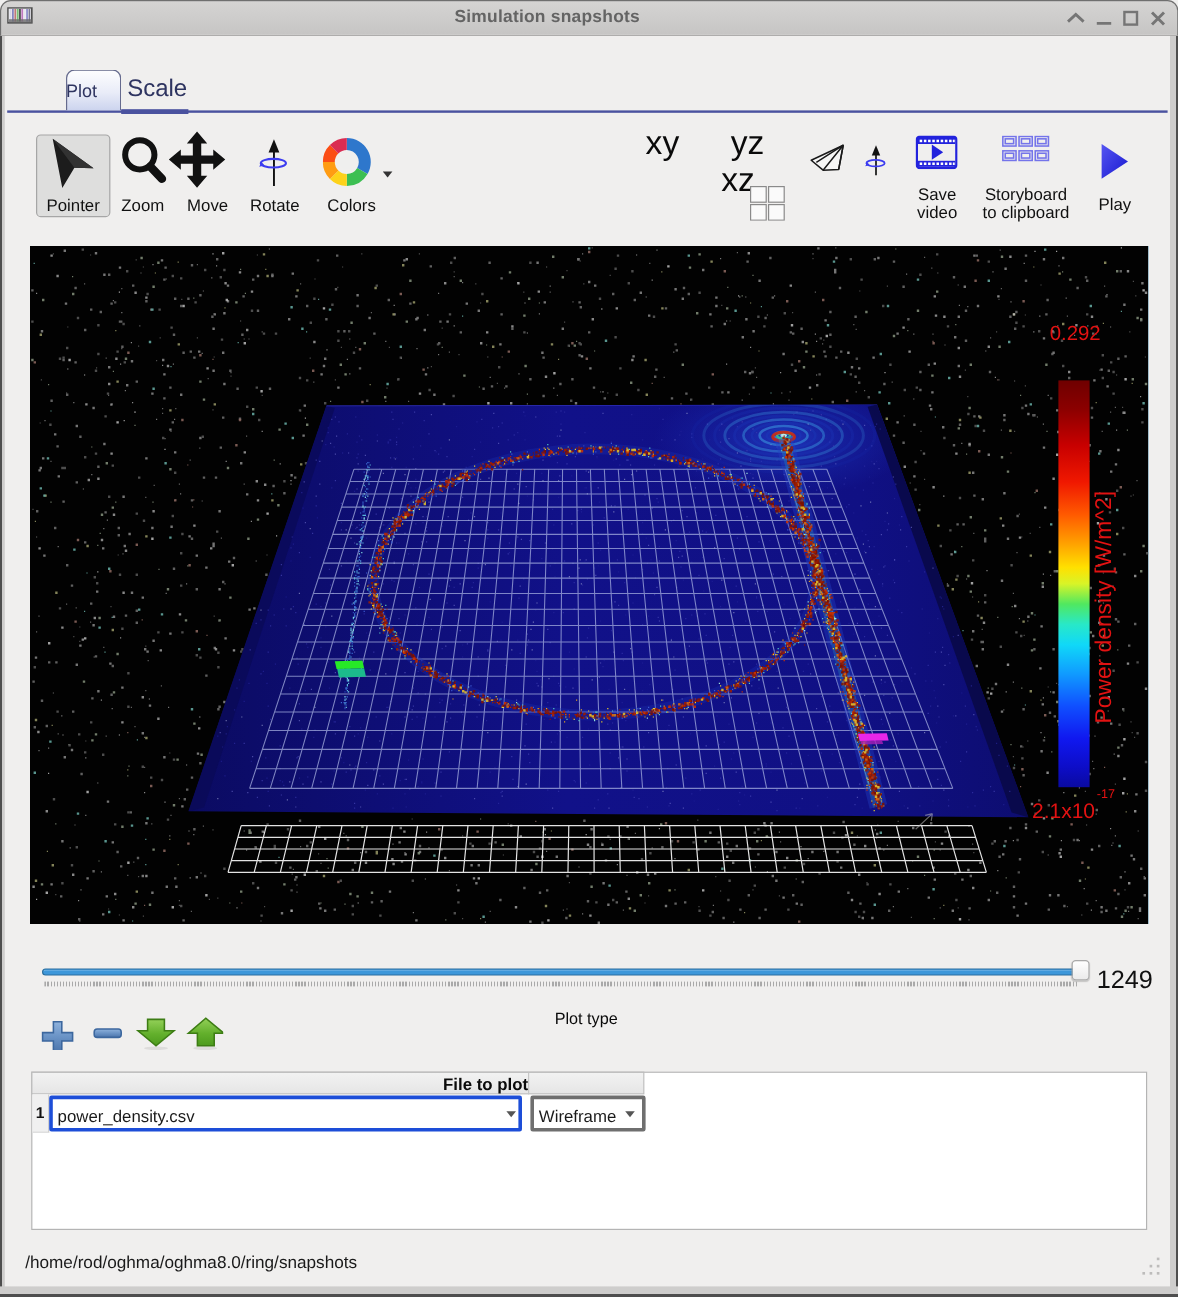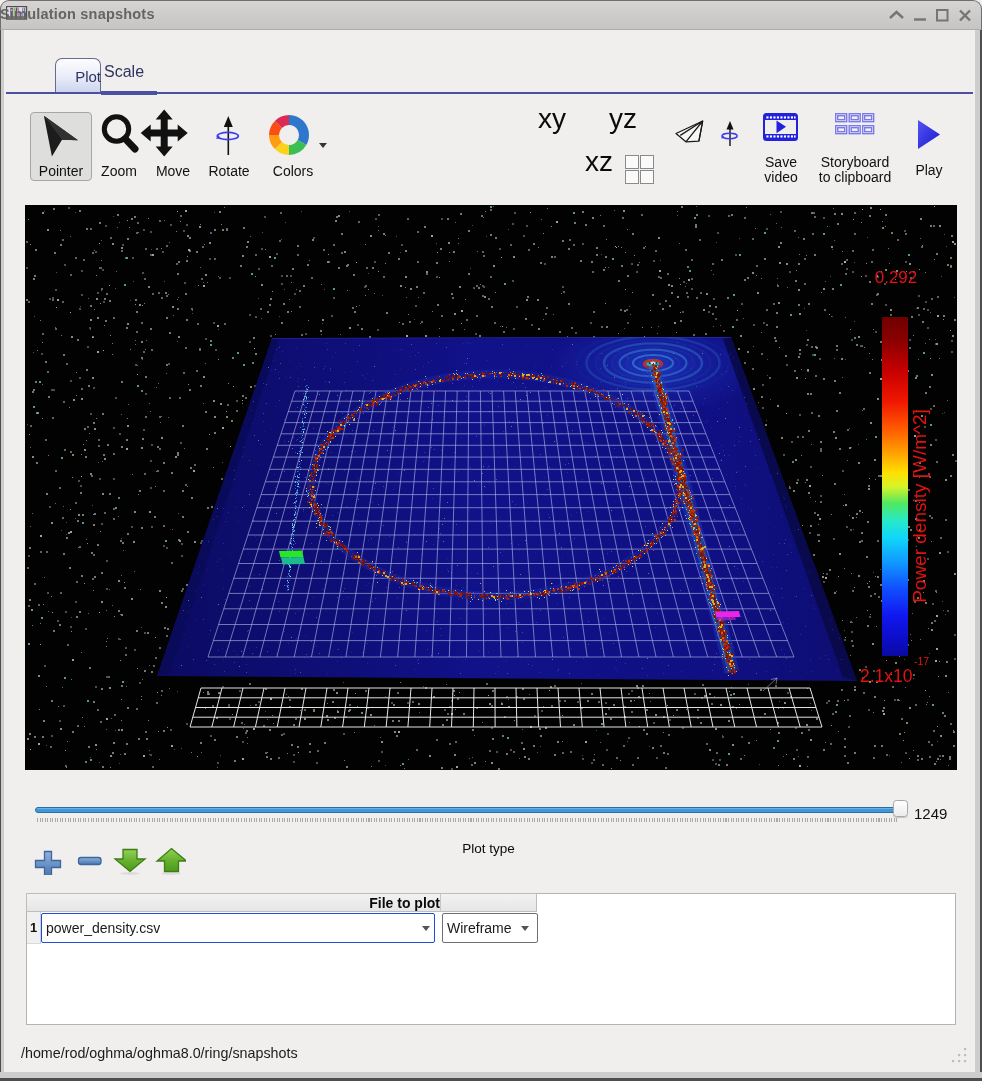--- a/index.html
+++ b/index.html
@@ -1,51 +1,51 @@
 <!DOCTYPE html>
 <html><head><meta charset="utf-8"><title>Simulation snapshots</title><style>
 *{margin:0;padding:0;box-sizing:border-box}
 html,body{width:982px;height:1081px}
 body{font-family:"Liberation Sans",sans-serif;position:relative;background:#f0efee}
 .a{position:absolute}
 .lbl{position:absolute;font-size:14px;color:#111;text-align:center;white-space:nowrap}
 .tablabel{color:#2e3460}
-.combo{position:absolute;background:#fff;border:1px solid #1d4ed8;border-radius:2px;font-size:14px;color:#1a1a1a;line-height:28px;padding-left:4px}
+.combo{position:absolute;background:#fff;border:3px solid #1d4ed8;border-radius:2px;font-size:14px;color:#1a1a1a;line-height:28px;padding-left:4px}
 .carr{position:absolute;width:0;height:0;border-left:4.5px solid transparent;border-right:4.5px solid transparent;border-top:5px solid #555}
 </style></head><body>
 <div class="a" style="left:0;top:0;width:982px;height:30px;background:linear-gradient(#d5d4d3,#c6c5c4);border:1px solid #6f6f6f;border-bottom:1px solid #aeadac;border-radius:9px 9px 0 0"></div>
 <svg class="a" style="left:6px;top:6px" width="22" height="14" viewBox="0 0 22 14">
 <rect x="0.5" y="0.5" width="20" height="12.5" fill="#f2f2f2" stroke="#4f4f4f" stroke-width="1.4"></rect>
 <rect x="2" y="1.5" width="1.6" height="10.5" fill="#d8d8e8"></rect>
 <rect x="4" y="1.5" width="1.5" height="10.5" fill="#8585c0"></rect>
 <rect x="6" y="1.5" width="1.5" height="10.5" fill="#c07878"></rect>
 <rect x="8" y="1.5" width="1.5" height="10.5" fill="#78c078"></rect>
 <rect x="9.8" y="1.5" width="1.6" height="10.5" fill="#555"></rect>
 <rect x="11.8" y="1.5" width="1.5" height="10.5" fill="#c078c0"></rect>
 <rect x="13.8" y="1.5" width="1.5" height="10.5" fill="#e8e8f0"></rect>
 <rect x="15.8" y="1.5" width="1.5" height="10.5" fill="#9090cc"></rect>
 <rect x="17.8" y="1.5" width="1.4" height="10.5" fill="#787894"></rect>
 <rect x="1.5" y="10" width="19" height="3" fill="#6a6a6a" opacity="0.8"></rect>
 </svg>
-<div class="a" style="left:0;top:6px;width:912px;font-size:14.5px;font-weight:bold;color:#646464;letter-spacing:0.2px">Simulation snapshots</div>
+<div class="a" style="left:0;top:6px;width:912px;text-align:center;font-size:14.5px;font-weight:bold;color:#646464;letter-spacing:0.2px">Simulation snapshots</div>
 <svg class="a" style="left:884px;top:2px" width="92" height="27" viewBox="0 0 92 27">
 <path d="M6 16l6.5-6 6.5 6" stroke="#757575" stroke-width="2.4" fill="none"></path>
 <path d="M30 17.5h12" stroke="#757575" stroke-width="2.4" fill="none"></path>
 <rect x="53" y="8" width="10.5" height="10.5" stroke="#757575" stroke-width="2" fill="none"></rect>
 <path d="M76 8.5l10 10M86 8.5l-10 10" stroke="#757575" stroke-width="2.4" fill="none"></path>
 </svg>
 <div class="a" style="left:0;top:30px;width:4px;height:1051px;background:linear-gradient(90deg,#4e4e4e 0 1.4px,#cecdcc 1.4px)"></div>
 <div class="a" style="left:975px;top:30px;width:7px;height:1051px;background:linear-gradient(90deg,#cecdcc 0 4.6px,#4e4e4e 4.6px)"></div>
 <div class="a" style="left:0;top:1072px;width:982px;height:9px;background:linear-gradient(#cecdcc 0 6px,#4e4e4e 6px)"></div>
 
 <div class="a" style="left:6px;top:91.5px;width:967px;height:2.5px;background:#4a529f"></div>
 <div class="a" style="left:101px;top:90.5px;width:56px;height:4.5px;background:#4a529f"></div>
 <div class="a" style="left:55px;top:58px;width:46px;height:34px;background:linear-gradient(#fdfdfe,#e9ecf8 55%,#ccd4ee);border:1.5px solid #666b8e;border-bottom:none;border-radius:7px 7px 0 0"></div>
-<div class="a tablabel" style="left:55px;top:68px;width:46px;text-align:right;font-size:15px">Plot</div>
-<div class="a tablabel" style="left:104px;top:63px;width:54px;font-size:16px">Scale</div>
+<div class="a tablabel" style="left:55px;top:68px;width:46px;text-align:left;font-size:15px">Plot</div>
+<div class="a tablabel" style="left:104px;top:63px;width:54px;text-align:center;font-size:20px">Scale</div>
 
 <div class="a" style="left:30px;top:112px;width:62px;height:69px;background:#dededd;border:1px solid #a6a6a6;border-radius:4px"></div>
 <svg class="a" style="left:30px;top:108px" width="310px" height="80px" viewBox="0 0 310 80">
 <path d="M13.9 7.7 L48 32.3 L32 31.8 L21.9 48.6 Z" fill="#1c1c1c"></path>
 <path d="M13.9 7.7 L48 32.3 L32 31.8 Z" fill="#323232"></path>
 <circle cx="86.5" cy="21" r="12.2" stroke="#111" stroke-width="5" fill="none"></circle>
 <line x1="95.3" y1="30.8" x2="105" y2="41" stroke="#111" stroke-width="7" stroke-linecap="round"></line>
 <path d="M134.2 1.5l8.5 10h-5v10h10v-5l10 8.5-10 8.5v-5h-10v10h5l-8.5 10-8.5-10h5v-10h-10v5l-10-8.5 10-8.5v5h10v-10h-5z" fill="#111"></path>
 <g>
       <line x1="198.3" y1="14" x2="198.3" y2="47" stroke="#111" stroke-width="1.6"></line>
@@ -67,21 +67,21 @@
 <path d="M50 28l4 5 4-5z" fill="#333"></path>
 </svg>
 <div class="lbl" style="left:30px;top:163px;width:62px">Pointer</div>
 <div class="lbl" style="left:88px;top:163px;width:62px">Zoom</div>
 <div class="lbl" style="left:142px;top:163px;width:62px">Move</div>
 <div class="lbl" style="left:198px;top:163px;width:62px">Rotate</div>
 <div class="lbl" style="left:262px;top:163px;width:62px">Colors</div>
 
 <div class="a" style="left:538px;top:103px;width:60px;text-align:left;font-size:28px;color:#0a0a0a">xy</div>
 <div class="a" style="left:609px;top:103px;width:60px;text-align:left;font-size:28px;color:#0a0a0a">yz</div>
-<div class="a" style="left:569px;top:146px;width:60px;text-align:center;font-size:28px;color:#0a0a0a">xz</div>
+<div class="a" style="left:569px;top:134px;width:60px;text-align:right;font-size:28px;color:#0a0a0a">xz</div>
 <svg class="a" style="left:625px;top:155px" width="31" height="29" viewBox="0 0 31 29">
 <rect x="0.5" y="0.5" width="13" height="13" fill="#fafafa" stroke="#8a8a8a"></rect>
 <rect x="15.5" y="0.5" width="13" height="13" fill="#fafafa" stroke="#8a8a8a"></rect>
 <rect x="0.5" y="15.5" width="13" height="13" fill="#fafafa" stroke="#8a8a8a"></rect>
 <rect x="15.5" y="15.5" width="13" height="13" fill="#fafafa" stroke="#8a8a8a"></rect>
 </svg>
 <svg class="a" style="left:668px;top:112px" width="40" height="36" viewBox="0 0 40 36">
 <path d="M34.7 9L8 21.5L17.9 29.8L30.9 29.2Z" fill="#f6f6f5" stroke="#1a1a1a" stroke-width="1.25" stroke-linejoin="round"></path>
 <path d="M34.7 9L12.3 23.4M34.7 9L17.9 29.8M34.7 9L30.9 29.2" stroke="#1a1a1a" stroke-width="1.25" fill="none"></path>
 </svg>
@@ -267,21 +267,21 @@
 <text x="871" y="78" font-size="17" fill="#e21212" text-anchor="middle" font-family="Liberation Sans, sans-serif">0.292</text>
 <text x="835" y="477" font-size="17.5" fill="#e21212" font-family="Liberation Sans, sans-serif">2.1x10</text>
 <text x="889" y="460" font-size="10.5" fill="#e21212" font-family="Liberation Sans, sans-serif">-17</text>
 <text x="900.5" y="301" font-size="19" fill="#e21212" text-anchor="middle" font-family="Liberation Sans, sans-serif" transform="rotate(-90 900.5 301)">Power density [W/m^2]</text>
 </svg>
   </div>
 
 <div class="a" style="left:35px;top:806.5px;width:864px;height:6.5px;background:#3d97da;border:1px solid #2a6f9f;border-radius:3px;box-shadow:inset 0 1px 0 rgba(255,255,255,0.25)"></div>
 <div class="a" style="left:893px;top:800px;width:15px;height:17px;background:linear-gradient(#ffffff,#ebebeb);border:1px solid #a9a9a9;border-radius:3.5px;box-shadow:0 1px 1px rgba(0,0,0,0.18)"></div>
 <div class="a" style="left:37px;top:818px;width:862px;height:4px;background:repeating-linear-gradient(90deg,#a9a9a9 0 1px,transparent 1px 2.55px)"></div>
-<div class="a" style="left:914px;top:805px;font-size:15px;color:#111">1249</div>
+<div class="a" style="left:914px;top:805px;font-size:21px;color:#111">1249</div>
 
 <svg class="a" style="left:34px;top:843px" width="152" height="32" viewBox="0 0 152 32">
 <defs>
 <linearGradient id="bg1" x1="0" y1="0" x2="0" y2="1">
         <stop offset="0" stop-color="#8fb2dc"></stop>
         <stop offset="0.5" stop-color="#6a93c6"></stop>
         <stop offset="1" stop-color="#4b74ab"></stop>
       </linearGradient>
 <linearGradient id="gg1" x1="0" y1="0" x2="0" y2="1">
         <stop offset="0" stop-color="#93d058"></stop>

